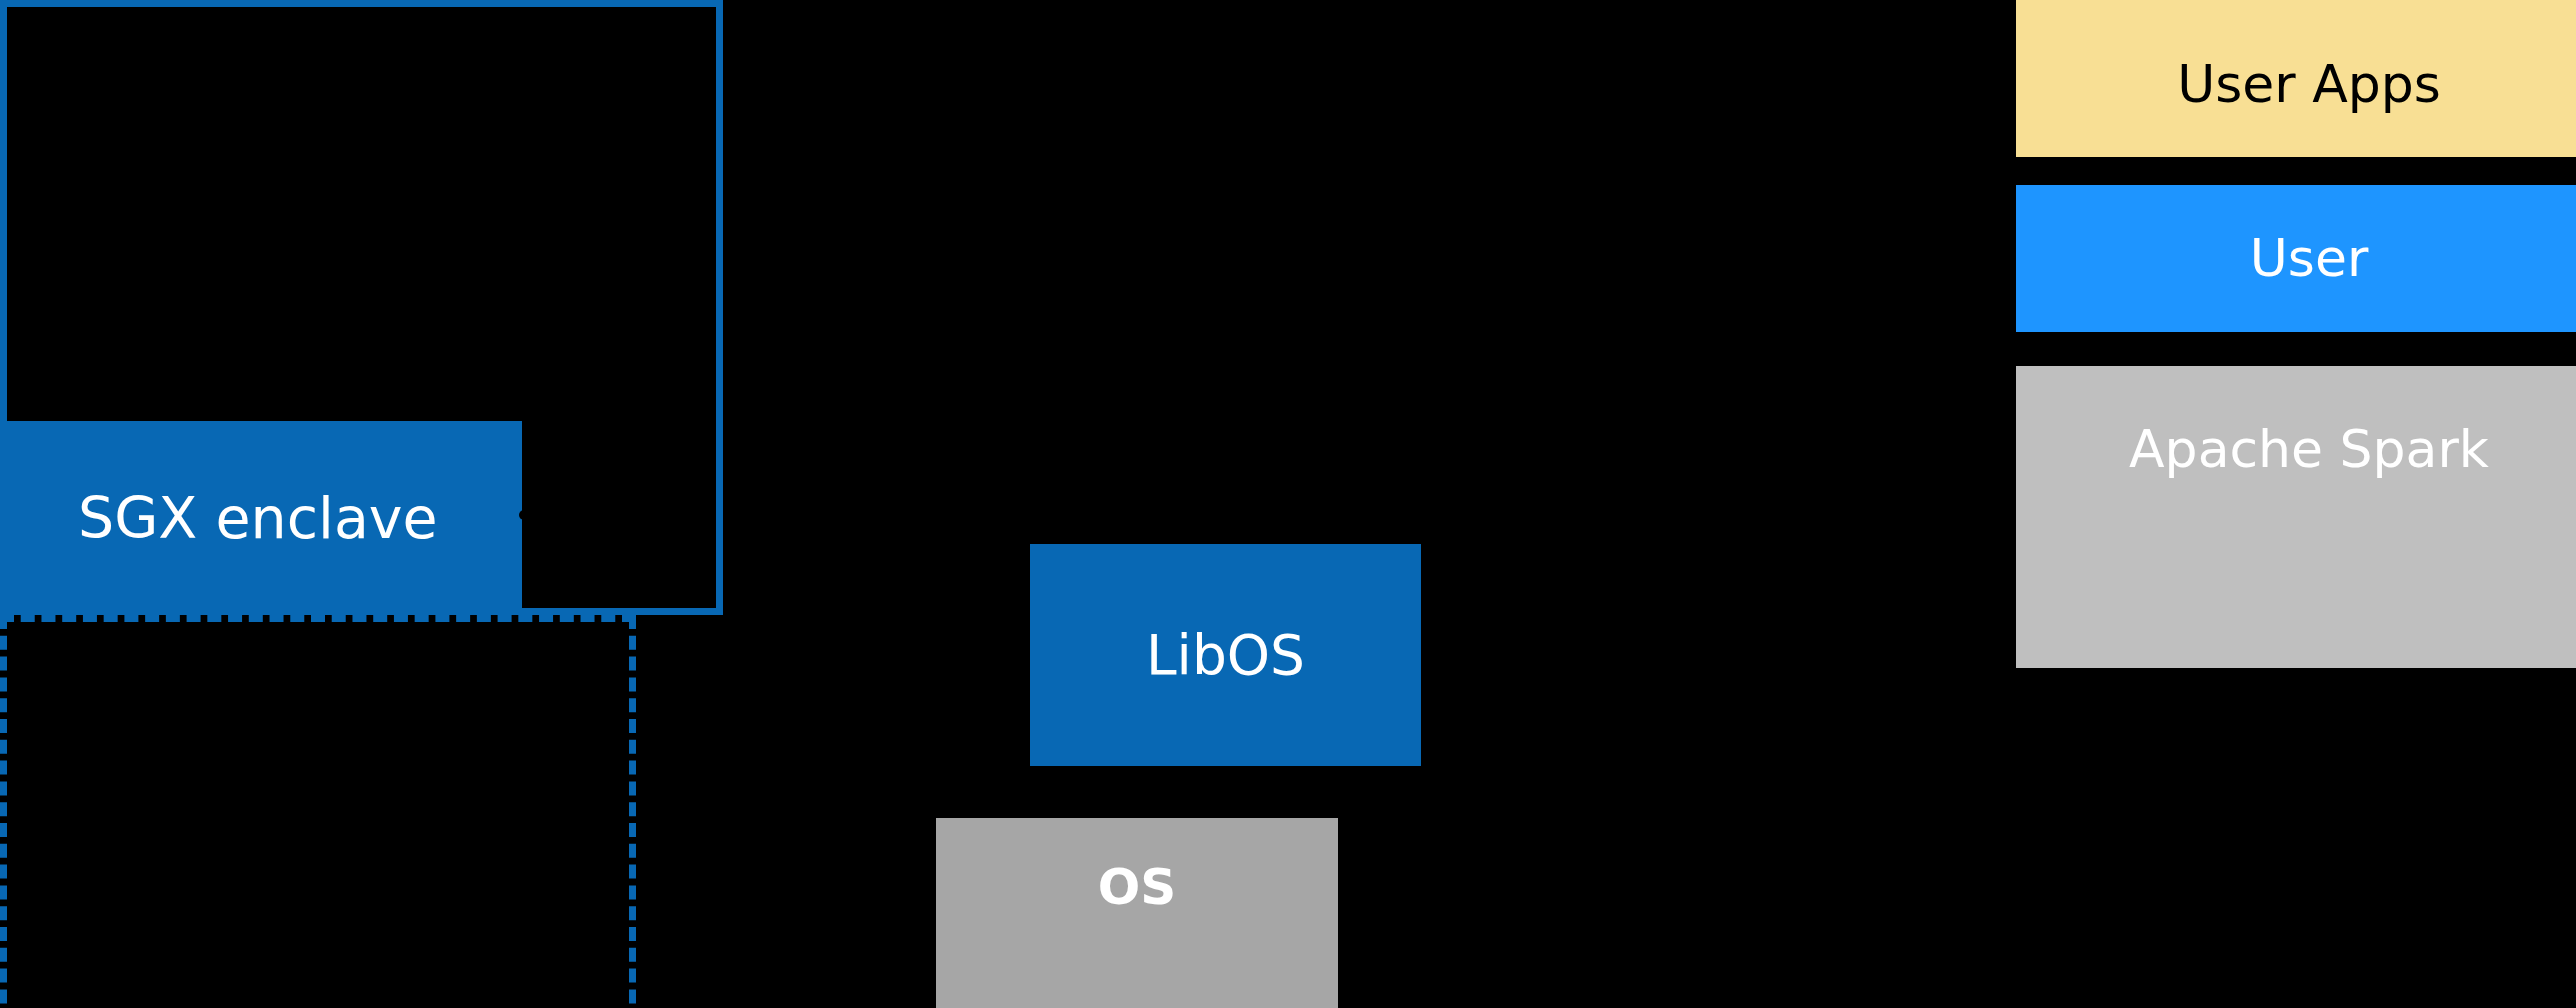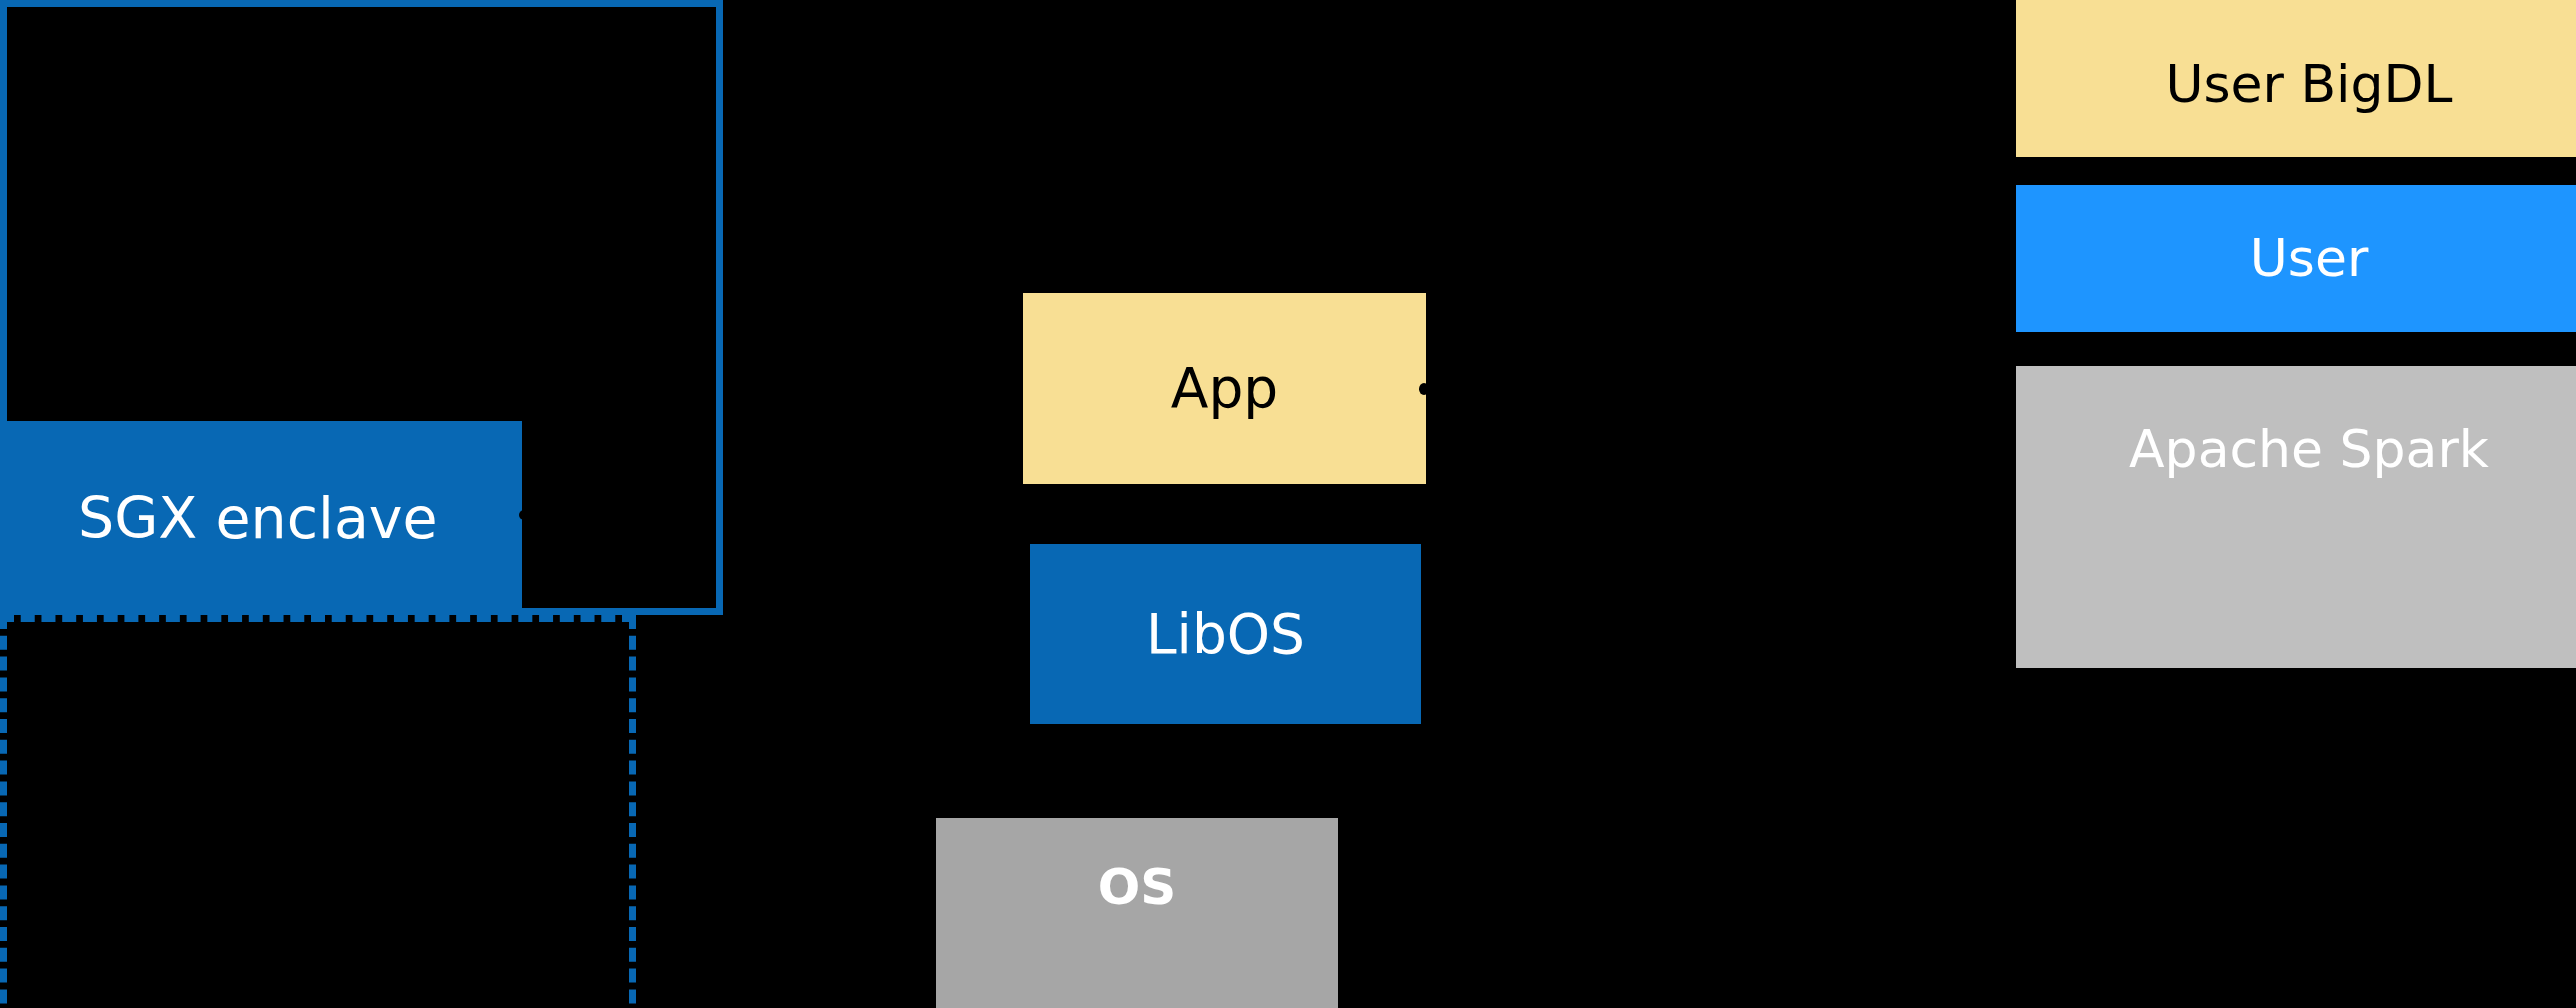--- a/index.html
+++ b/index.html
@@ -60,21 +60,21 @@
     width: 403px;
     height: 191px;
     background: #F8DF94;
     color: #000000;
     font-size: 55px;
   }
   #libos-box {
     left: 1030px;
     top: 544px;
     width: 391px;
-    height: 180px;
+    height: 222px;
     background: #0868B4;
     color: #FFFFFF;
     font-size: 55px;
   }
   #os-box {
     left: 936px;
     top: 818px;
     width: 402px;
     height: 205px;
     background: #A6A6A6;
@@ -164,39 +164,36 @@
 
   <div class="box" id="sgx-enclave-box">
     <span>SGX enclave</span>
   </div>
   <div class="connector-stub" id="connector-sgx-right"></div>
 
   <div id="enclave-outer-frame"></div>
 
   <div id="enclave-dashed-frame"></div>
 
-  <div class="box" id="app-box">
-    <span>App</span>
-  </div>
   <div class="connector-stub" id="connector-app-right"></div>
 
   <div class="box" id="libos-box">
     <span>LibOS</span>
   </div>
 
   <div class="box" id="os-box">
     <span>OS</span>
   </div>
 
   <div class="connector-stub" id="connector-frame-upper"></div>
   <div class="connector-stub" id="connector-dashed-upper"></div>
   <div class="connector-stub" id="connector-frame-mid"></div>
 
   <div class="box" id="user-apps-box">
-    <span>User BigDL</span>
+    <span>User Apps</span>
   </div>
 
   <div class="box" id="bigdl-box">
     <span>User</span>
   </div>
 
   <div class="box" id="apache-spark-box">
     <span>Apache Spark</span>
   </div>
 

